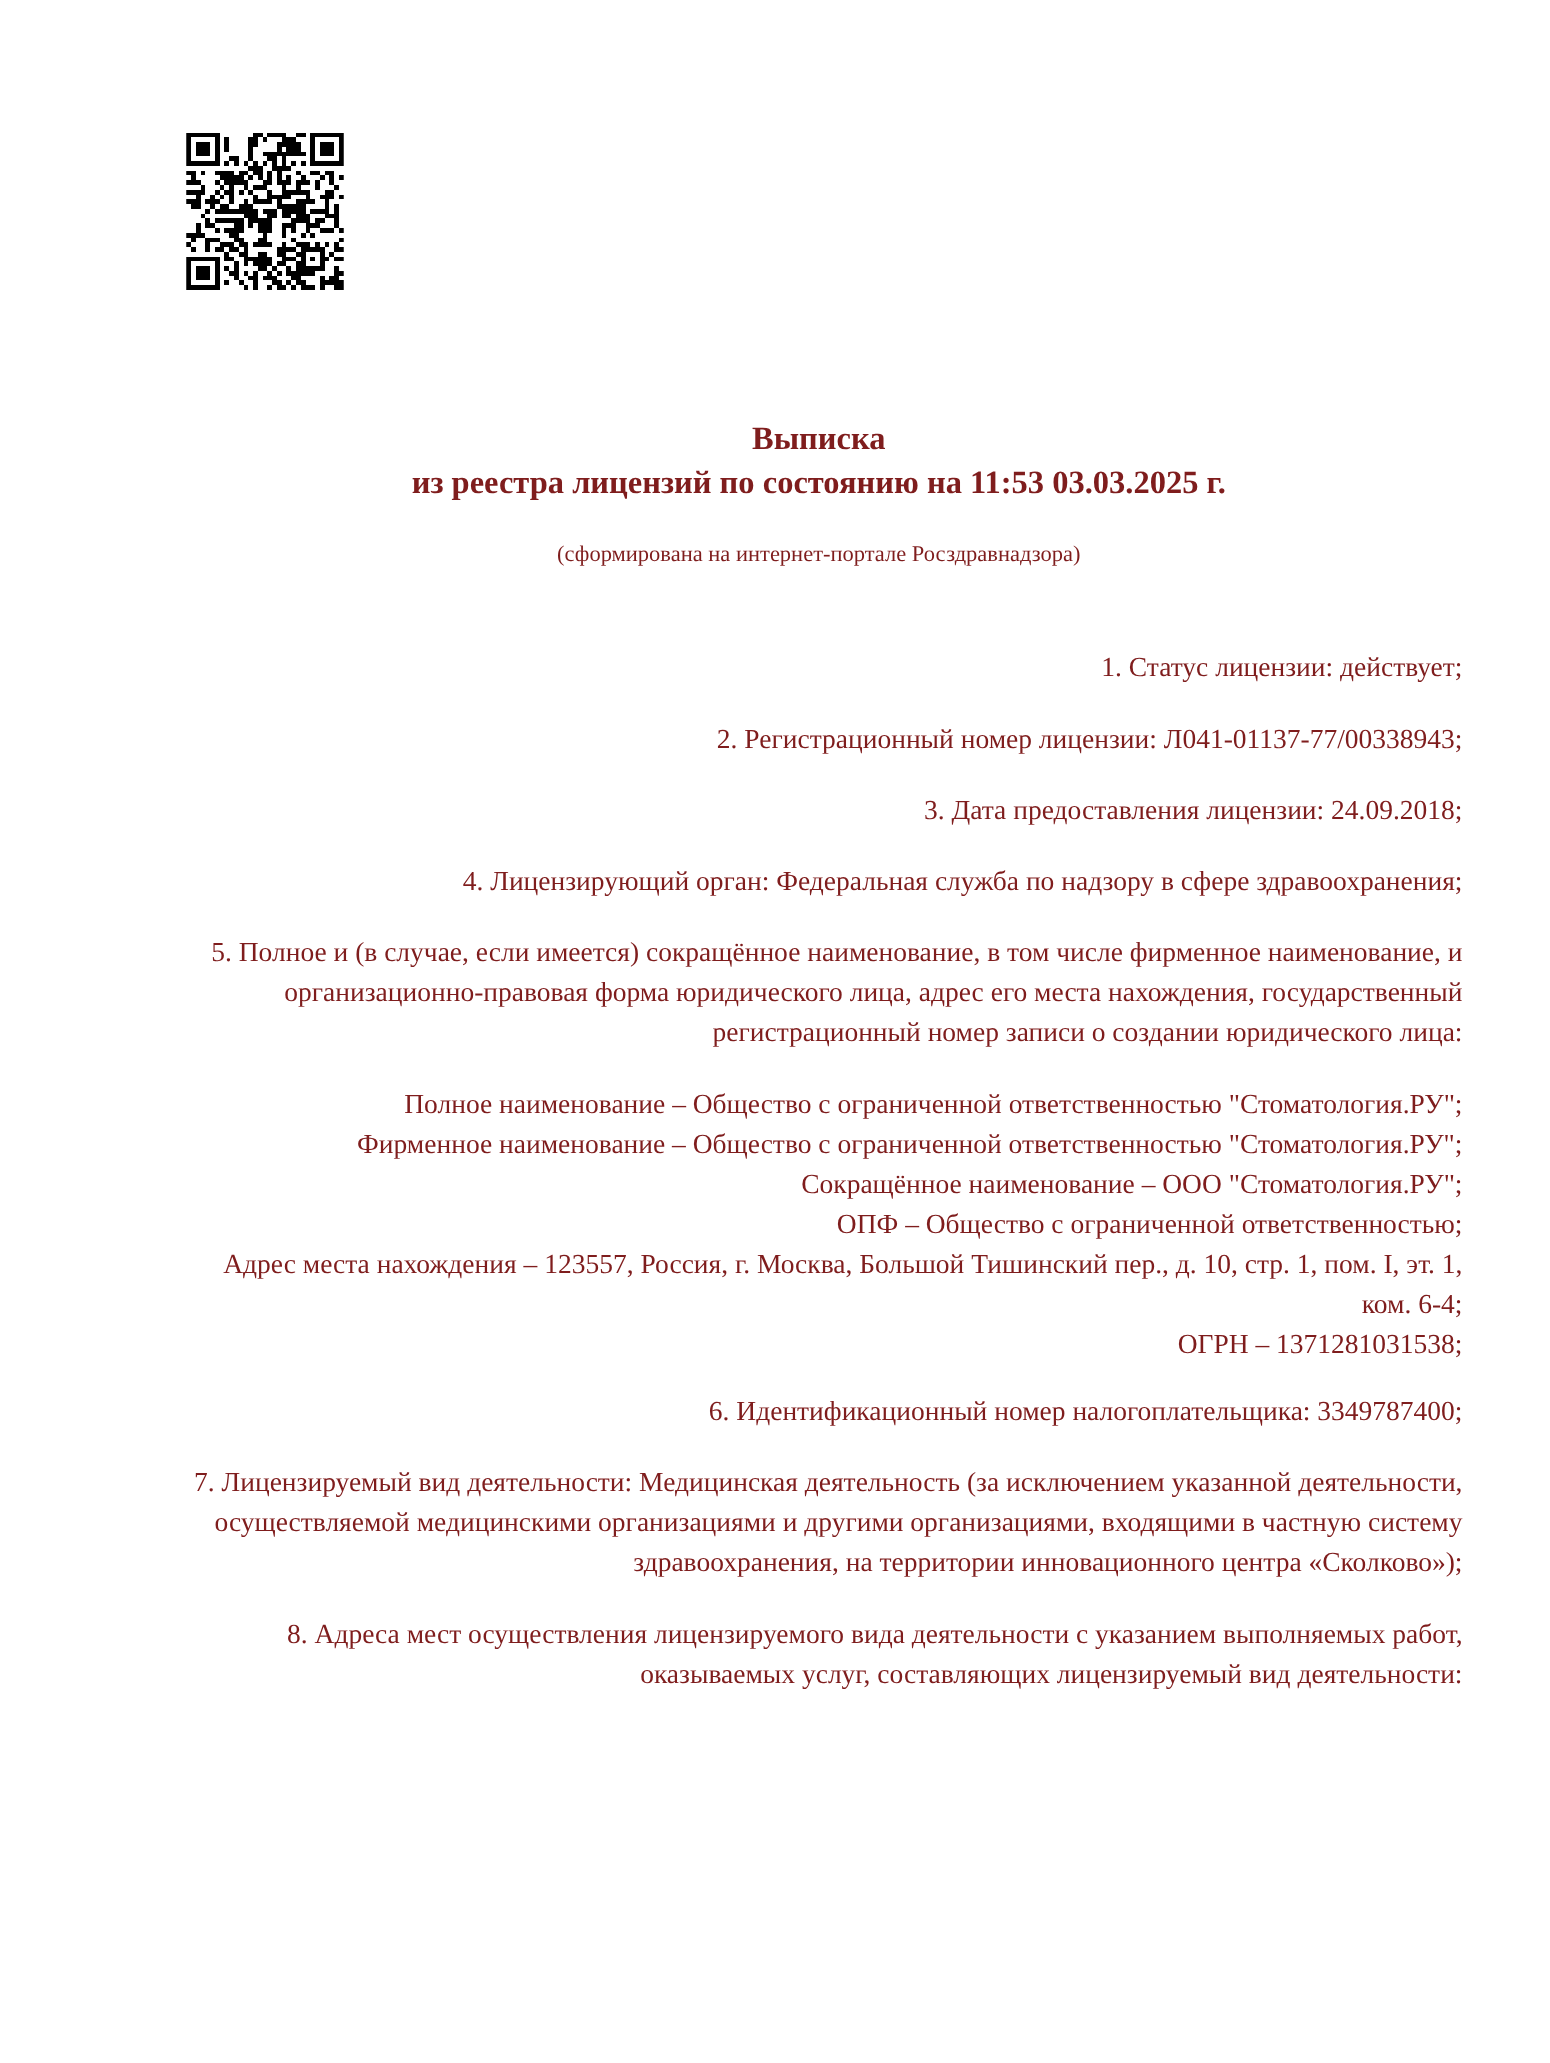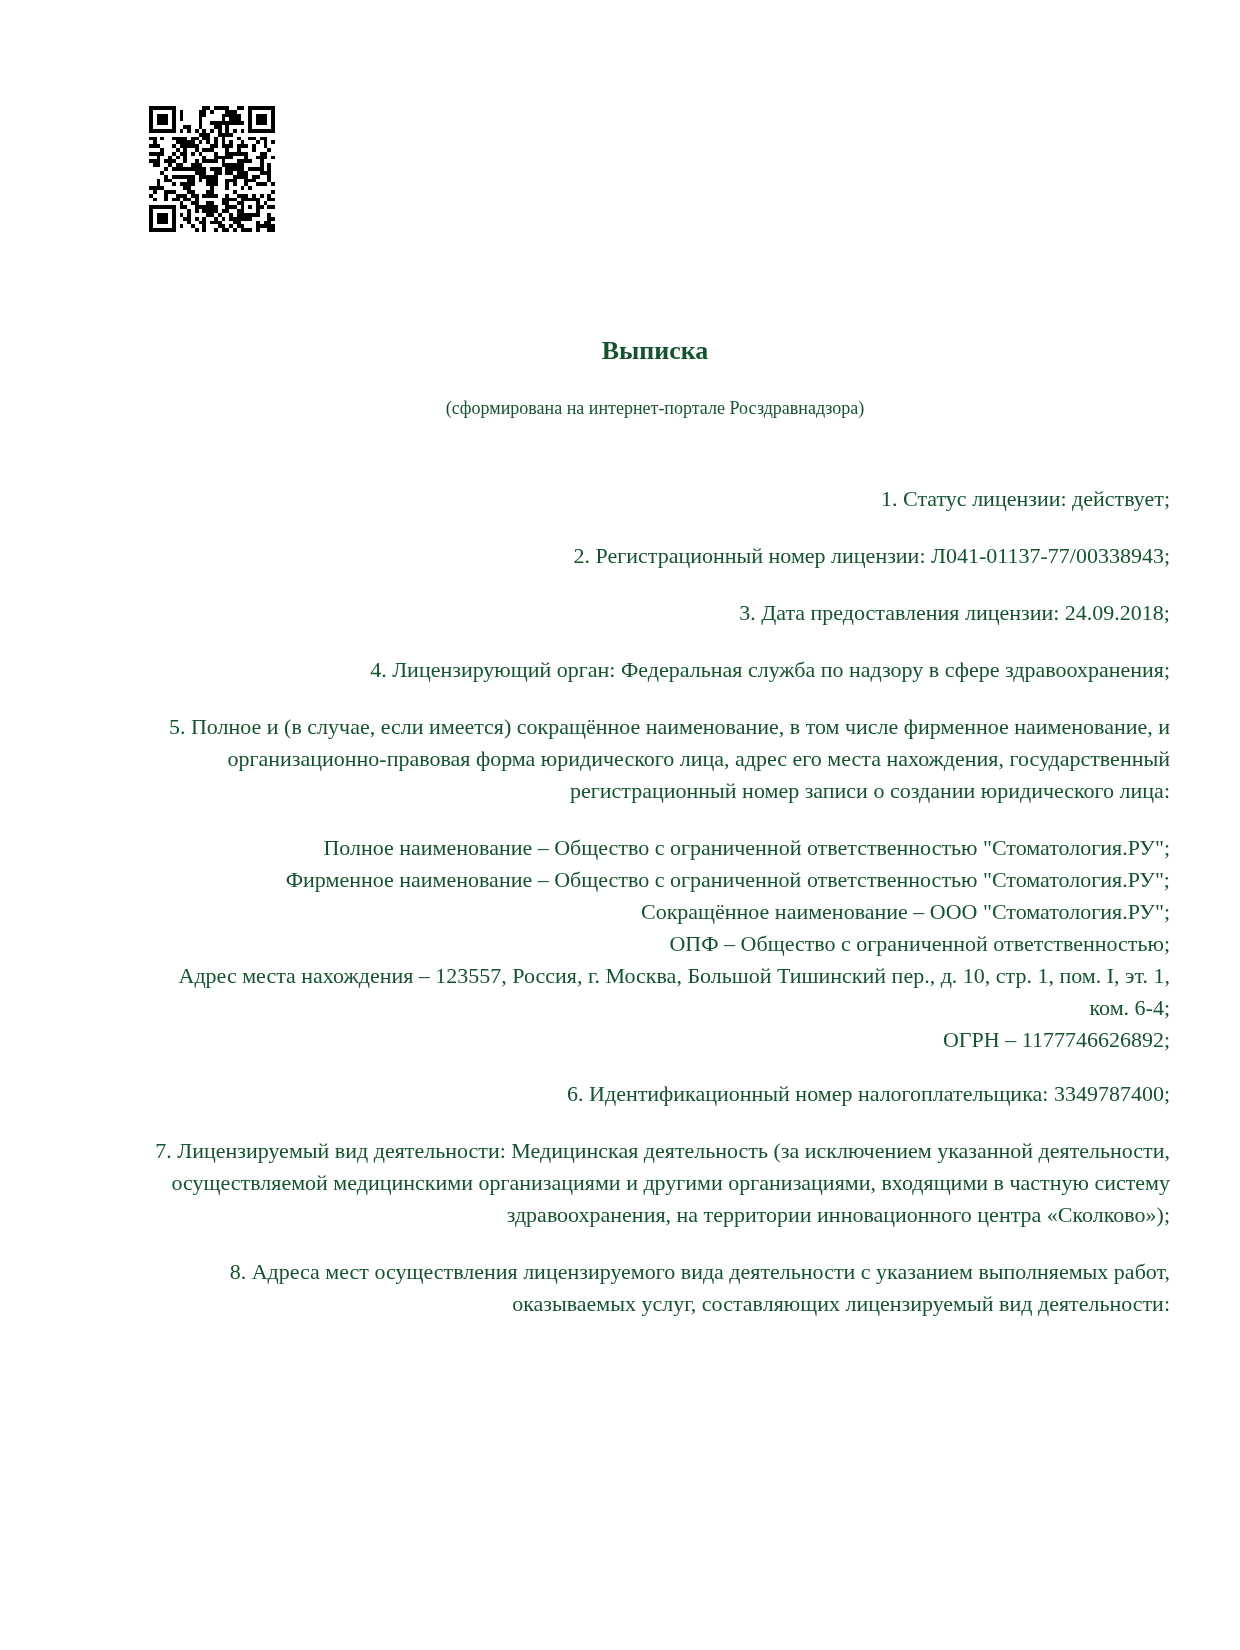--- a/index.html
+++ b/index.html
@@ -7,21 +7,21 @@
     padding: 0;
     background: #ffffff;
   }
   .page {
     position: relative;
     width: 1240px;
     height: 1650px;
     background: #ffffff;
     overflow: hidden;
     font-family: "Liberation Serif", "DejaVu Serif", serif;
-    color: #14532d;
+    color: #7f1d1d;
   }
   .qr {
     position: absolute;
     left: 149px;
     top: 106px;
     width: 126px;
     height: 126px;
   }
   .qr svg { display: block; width: 126px; height: 126px; }
   .content {
@@ -599,20 +599,21 @@
         <rect x="28" y="32" width="1" height="1"></rect>
         <rect x="31" y="32" width="1" height="1"></rect>
         <rect x="32" y="32" width="1" height="1"></rect>
       </svg>
   </div>
 
   <div class="content">
 
     <div class="title">
       <div>Выписка</div>
+      <div>из реестра лицензий по состоянию на 11:53 03.03.2025 г.</div>
     </div>
 
     <div class="subtitle">(сформирована на интернет-портале Росздравнадзора)</div>
 
     <div class="docbody">
 
       <p class="para">
         <span class="line">1. Статус лицензии: действует;</span>
       </p>
 
@@ -632,21 +633,21 @@
         <span class="line">5. Полное и (в случае, если имеется) сокращённое наименование, в том числе фирменное наименование, и организационно-правовая форма юридического лица, адрес его места нахождения, государственный регистрационный номер записи о создании юридического лица:</span>
       </p>
 
       <p class="para">
         </p>
         <div class="line nowrap">Полное наименование – Общество с ограниченной ответственностью "Стоматология.РУ";</div>
         <div class="line nowrap">Фирменное наименование – Общество с ограниченной ответственностью "Стоматология.РУ";</div>
         <div class="line nowrap">Сокращённое наименование – ООО "Стоматология.РУ";</div>
         <div class="line nowrap">ОПФ – Общество с ограниченной ответственностью;</div>
         <div class="line">Адрес места нахождения – 123557, Россия, г. Москва, Большой Тишинский пер., д. 10, стр. 1, пом. I, эт. 1, ком. 6-4;</div>
-        <div class="line nowrap">ОГРН – 1177746626892;</div>
+        <div class="line nowrap">ОГРН – 1371281031538;</div>
       <p></p>
 
       <p class="para">
         <span class="line">6. Идентификационный номер налогоплательщика: 3349787400;</span>
       </p>
 
       <p class="para">
         <span class="line">7. Лицензируемый вид деятельности: Медицинская деятельность (за исключением указанной деятельности, осуществляемой медицинскими организациями и другими организациями, входящими в частную систему здравоохранения, на территории инновационного центра «Сколково»);</span>
       </p>
 

